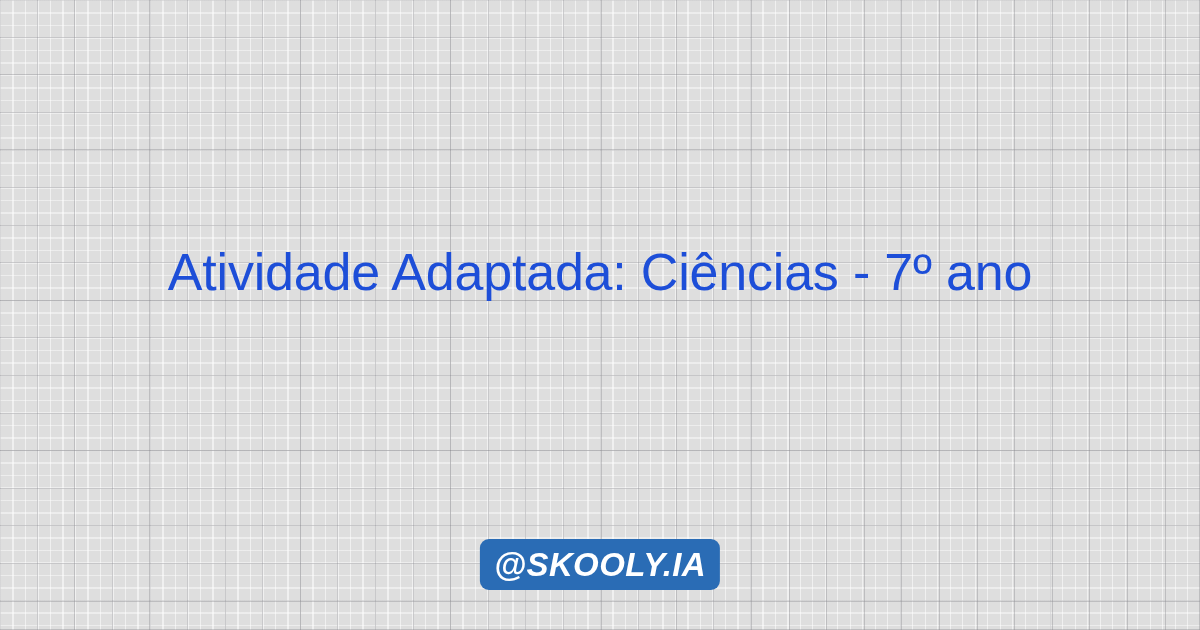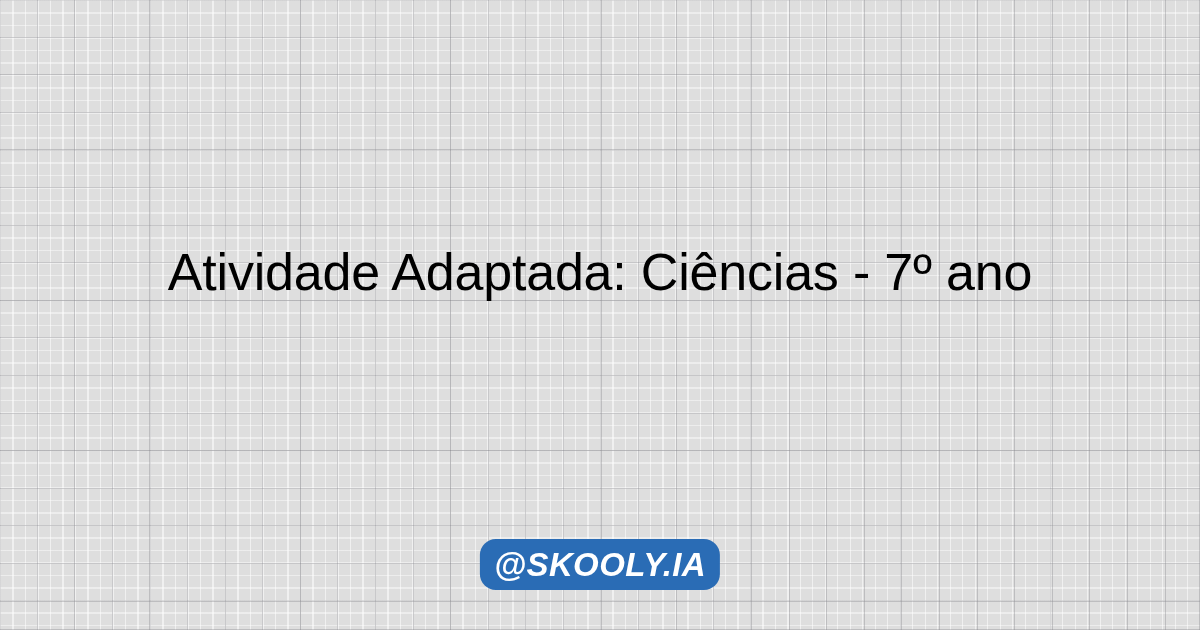--- a/index.html
+++ b/index.html
@@ -90,42 +90,42 @@
     position: absolute;
     left: 0;
     right: 0;
     top: 243px;
     text-align: center;
     padding: 0 24px;
     box-sizing: border-box;
   }
   .title-line {
     display: block;
-    color: #000000;
+    color: #1d4ed8;
     font-family: "Liberation Sans", sans-serif;
     font-size: 52px;
     font-weight: 400;
     line-height: 59px;
     letter-spacing: -0.2px;
     white-space: nowrap;
   }
 
   
   #handle-badge {
     position: absolute;
     left: 50%;
     transform: translateX(-50%);
     top: 539px;
     height: 51px;
     padding: 0 14px;
     display: flex;
     align-items: center;
     justify-content: center;
     background: #2a6cb5;
-    border-radius: 16px;
+    border-radius: 9px;
     box-sizing: border-box;
   }
   #handle-text {
     color: #ffffff;
     font-family: "Liberation Sans", sans-serif;
     font-size: 33px;
     font-weight: 700;
     font-style: italic;
     letter-spacing: 0.4px;
     line-height: 1;

